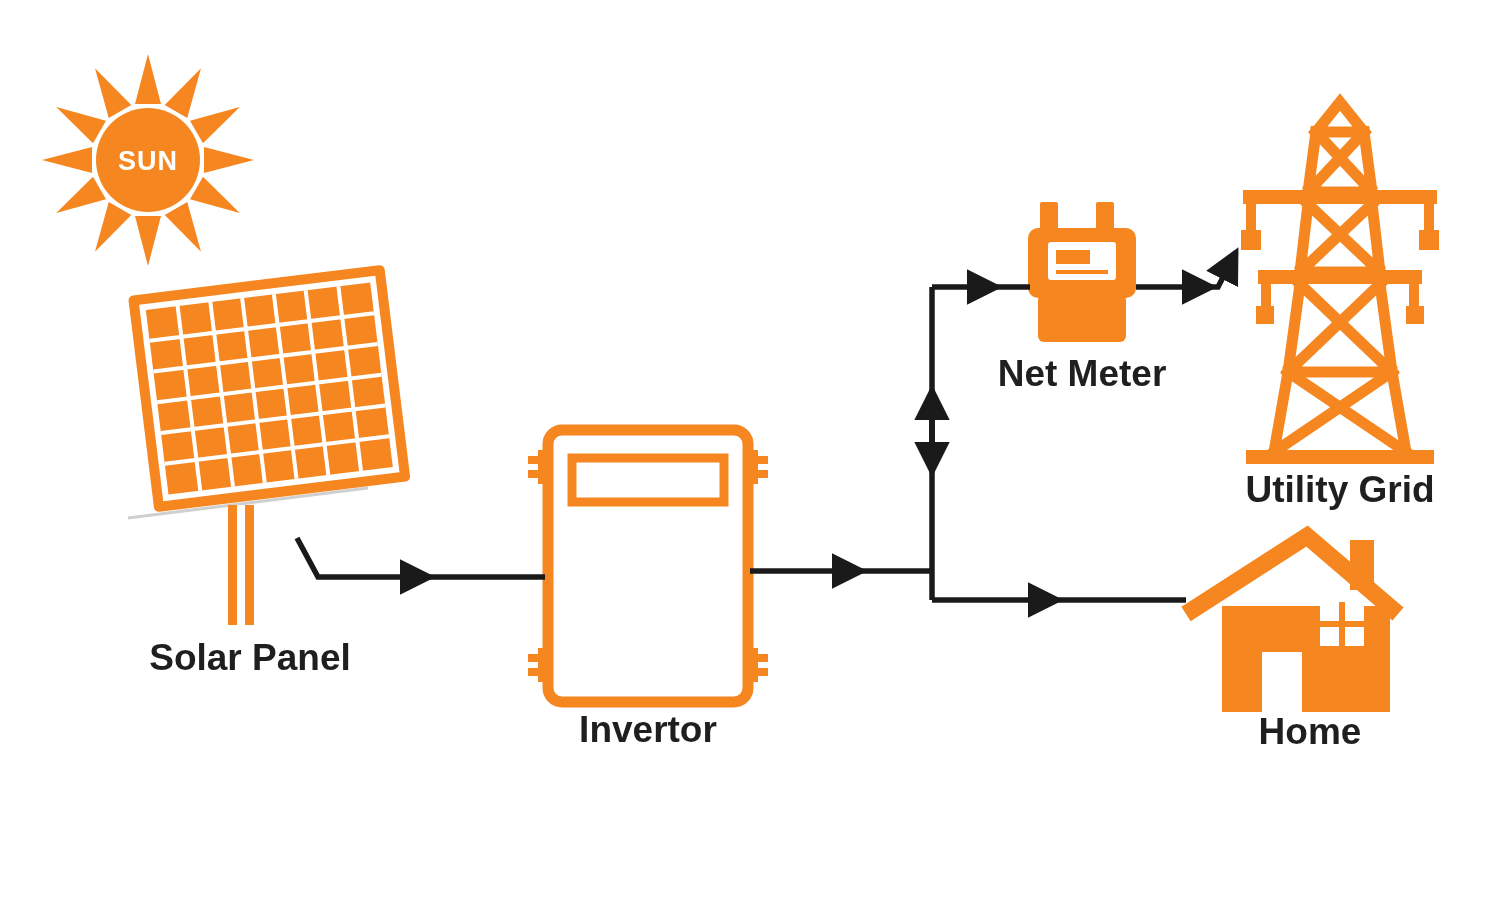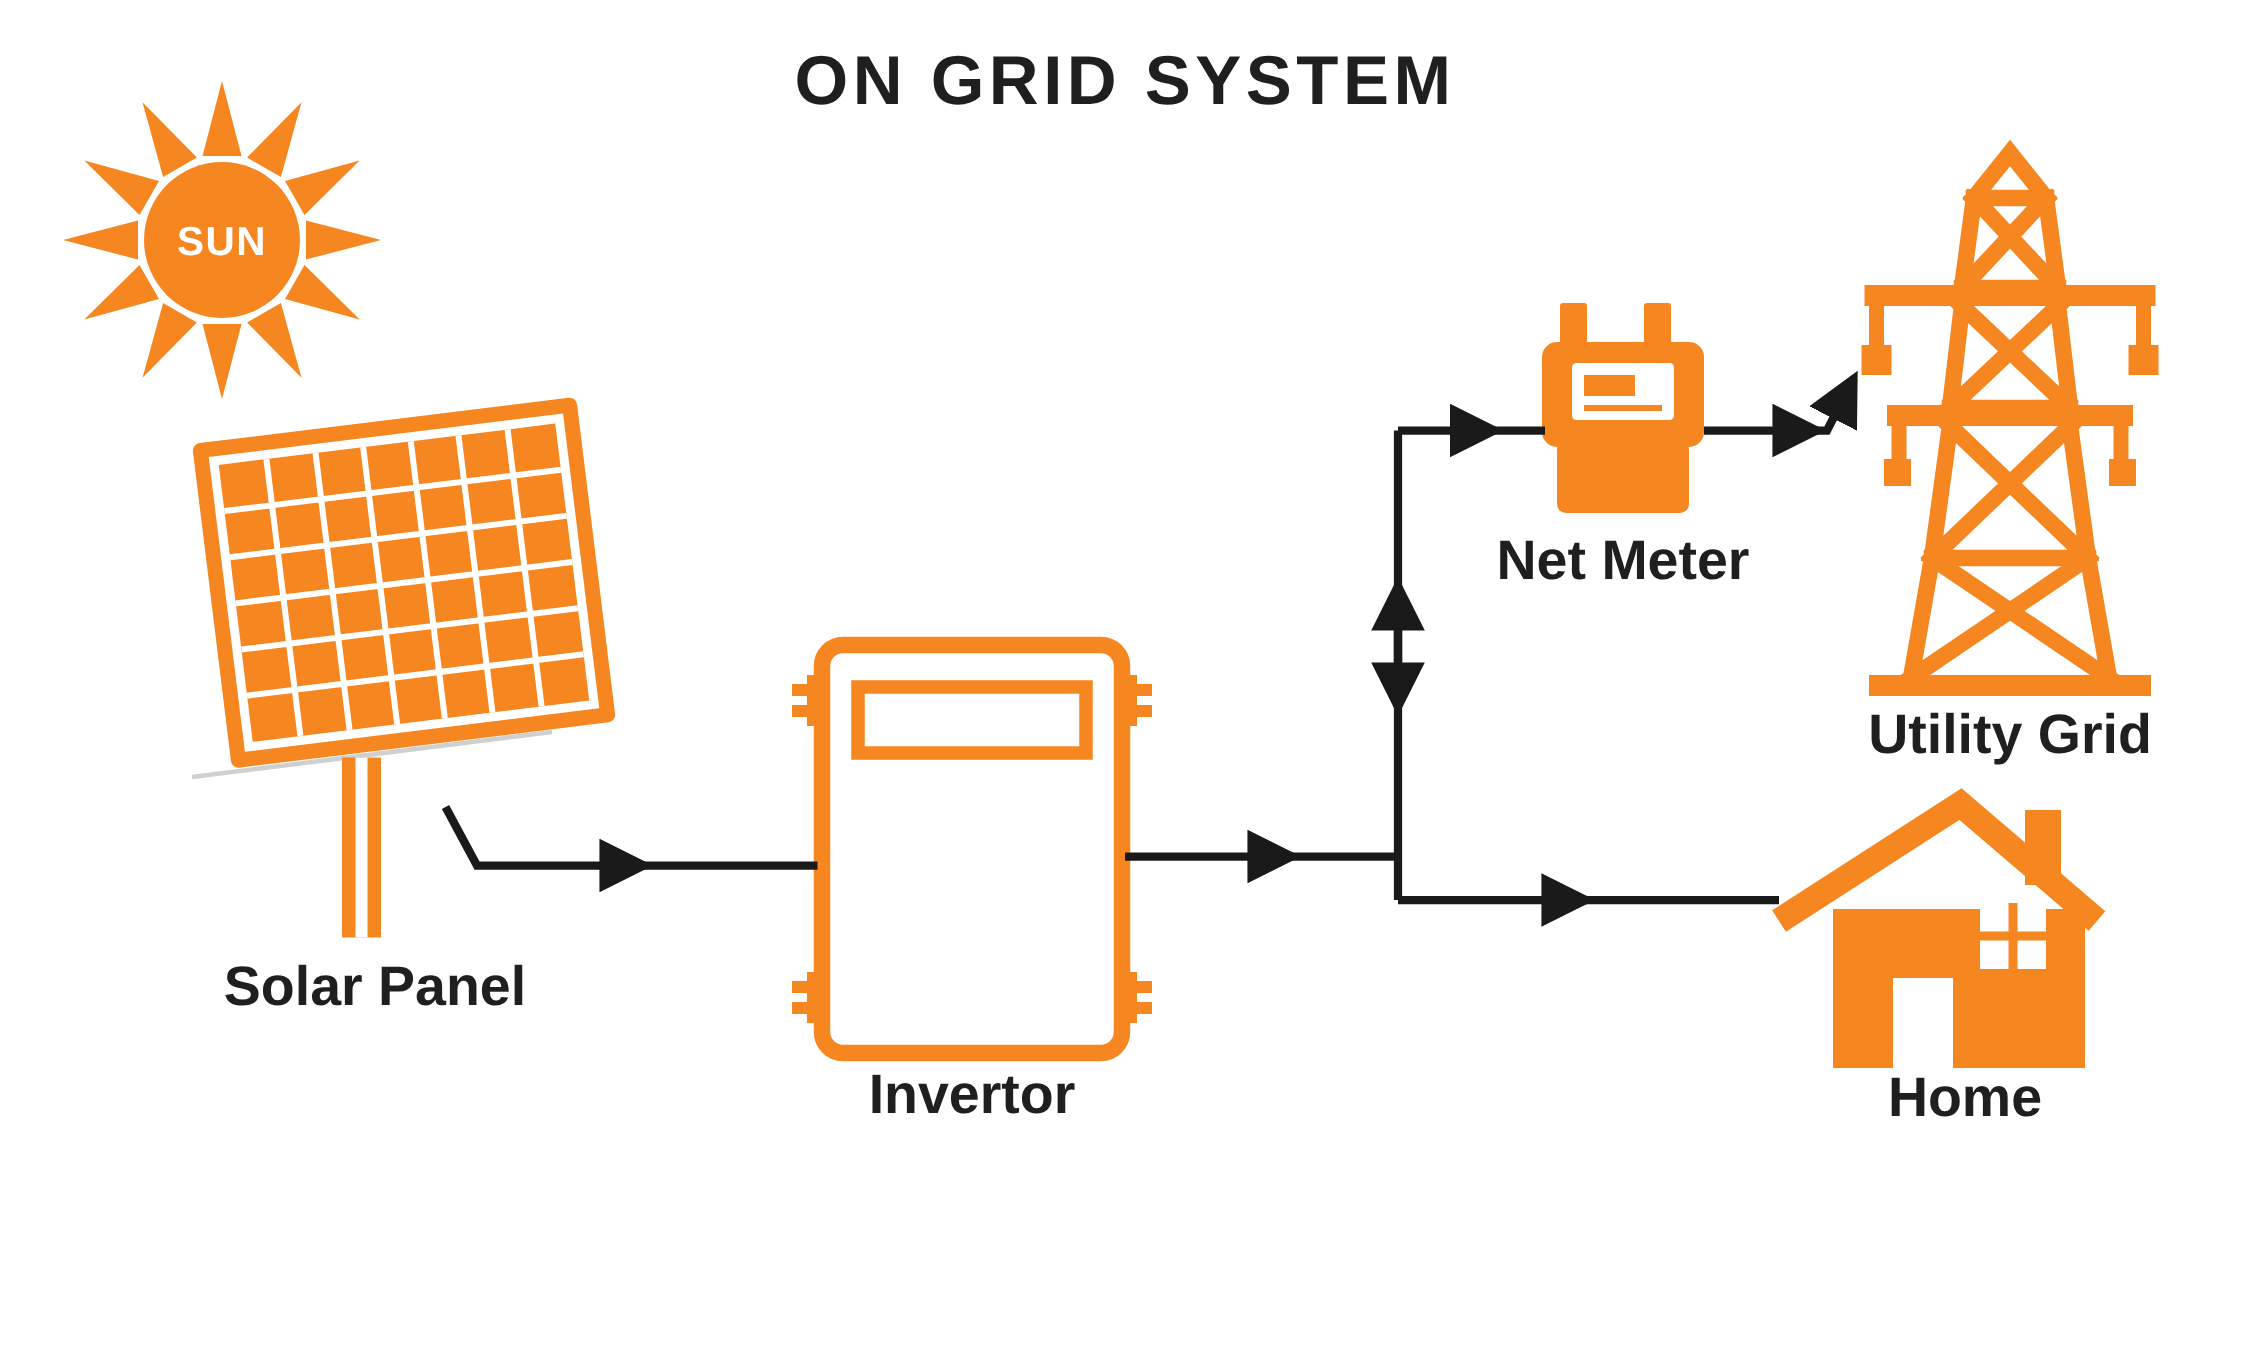--- a/index.html
+++ b/index.html
@@ -14,21 +14,20 @@
   .ws{stroke:#ffffff;fill:none;}
   .arrow{stroke:#1a1a1a;stroke-width:5.5;fill:none;}
   .lbl{font-family:"Liberation Sans", sans-serif;font-weight:700;font-size:37px;fill:#1f1f1f;}
   .sun-txt{font-family:"Liberation Sans", sans-serif;font-weight:700;font-size:27px;fill:#ffffff;letter-spacing:1px;}
 </style>
 </head>
 <body>
 
 <div class="canvas">
 
-  <div class="title">ON GRID SYSTEM</div>
 
   <svg width="1500" height="900" viewBox="0 0 1500 900">
     <defs>
       <marker id="ah" viewBox="0 0 10 10" refX="8.5" refY="5" markerWidth="6.5" markerHeight="6.5" orient="auto-start-reverse">
         <path d="M0,0 L10,5 L0,10 z" fill="#1a1a1a"></path>
       </marker>
     </defs>
 
     <g>
       <g class="of">

